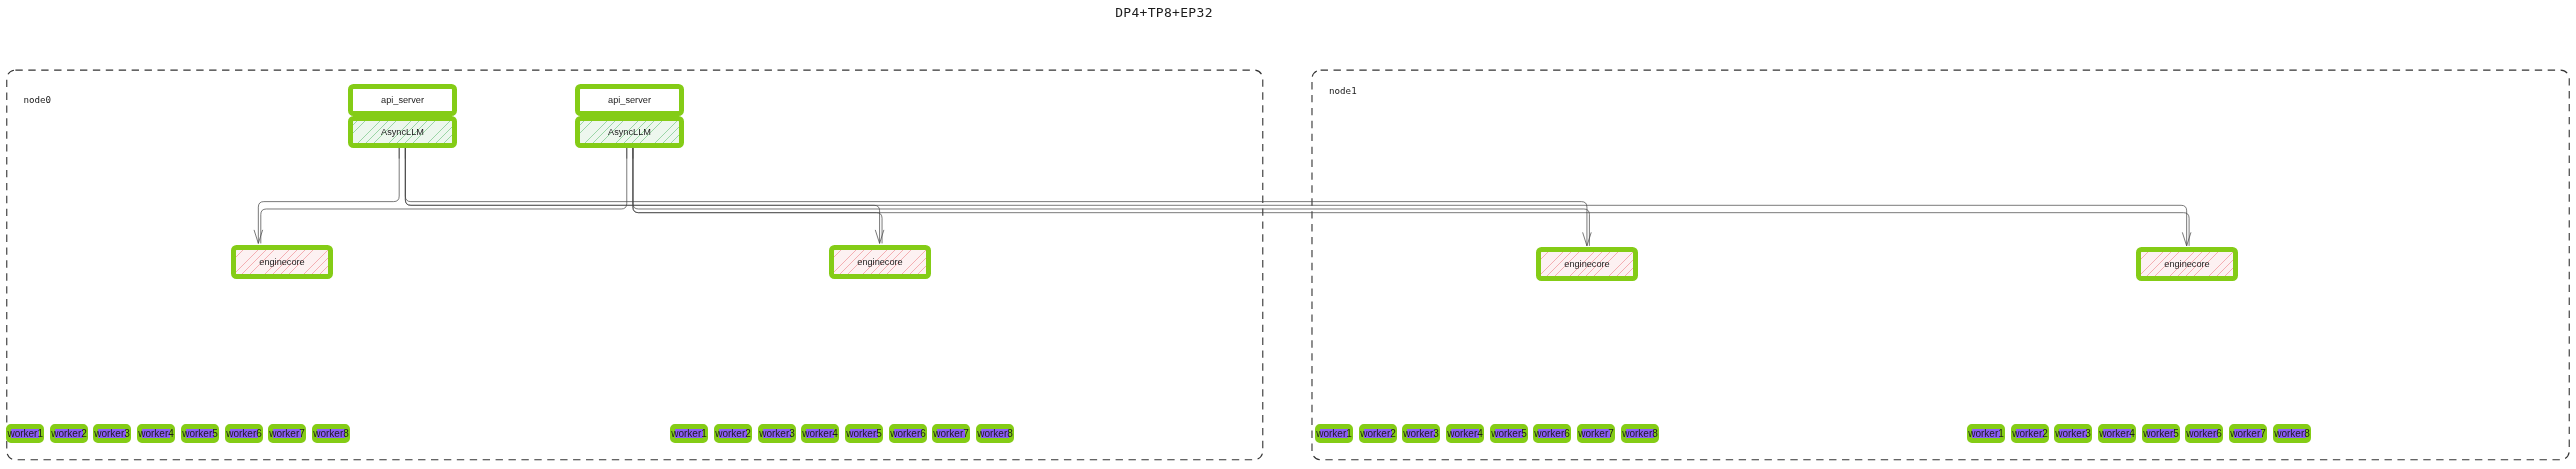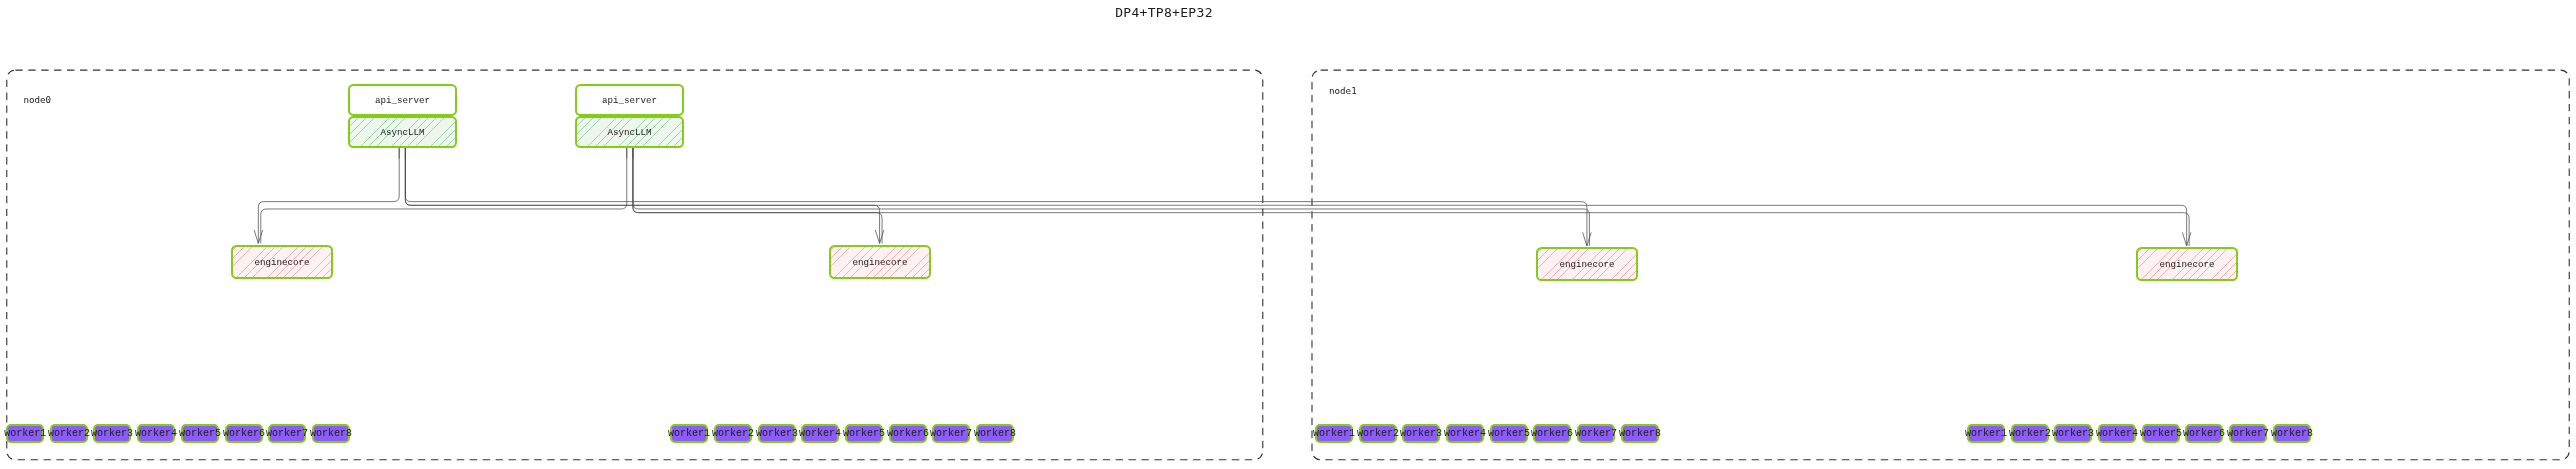--- a/index.html
+++ b/index.html
@@ -43,26 +43,26 @@
   .node-label {
     position: absolute;
     font-family: "DejaVu Sans Mono", monospace;
     font-size: 9.2px;
     color: #1c1c1c;
     white-space: nowrap;
   }
   .box {
     position: absolute;
     box-sizing: border-box;
-    border: 2px solid #84cc16;
+    border: 5px solid #84cc16;
     border-radius: 5.5px;
     display: flex;
     align-items: center;
     justify-content: center;
-    font-family: Liberation Mono, monospace;
+    font-family: Liberation Sans, sans-serif;
     color: #1c1c1c;
     white-space: nowrap;
     background-color: #ffffff;
   }
   .box-api {
     font-size: 9.2px;
     background: #ffffff;
   }
   .box-async {
     font-size: 9.2px;

